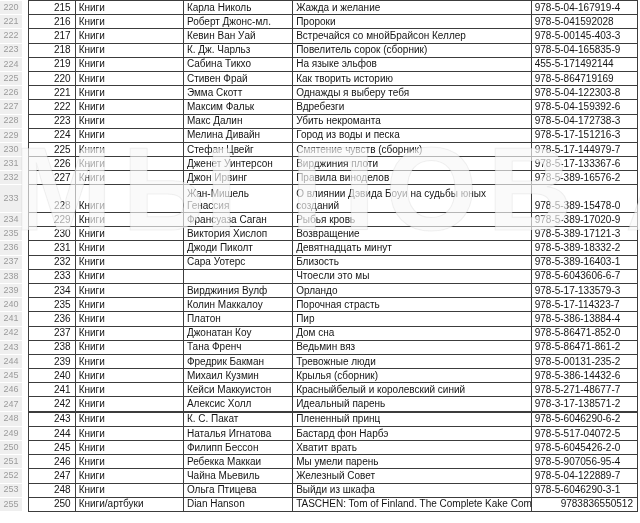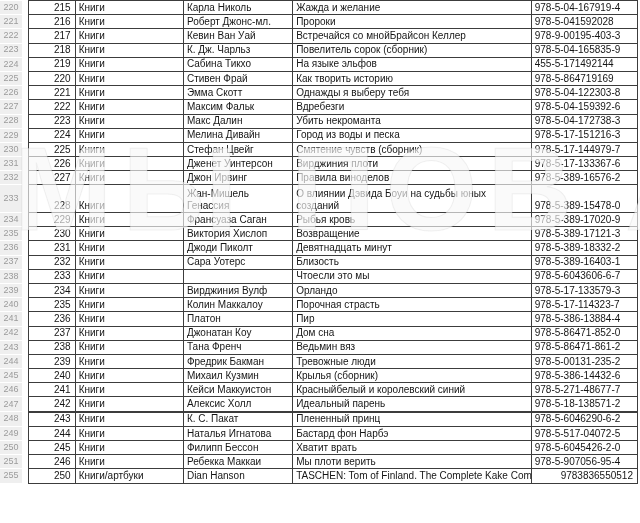--- a/index.html
+++ b/index.html
@@ -77,21 +77,21 @@
         <td class="cell wrap">Пророки</td>
         <td class="cell">978-5-041592028</td>
       </tr>
       <tr>
         <td class="hdr">222</td>
         <td class="gap"></td>
         <td class="cell num">217</td>
         <td class="cell">Книги</td>
         <td class="cell wrap">Кевин Ван Уай</td>
         <td class="cell wrap">Встречайся со мнойБрайсон Келлер</td>
-        <td class="cell">978-9-00195-403-3</td>
+        <td class="cell">978-5-00145-403-3</td>
       </tr>
       <tr>
         <td class="hdr">223</td>
         <td class="gap"></td>
         <td class="cell num">218</td>
         <td class="cell">Книги</td>
         <td class="cell wrap">К. Дж. Чарльз</td>
         <td class="cell wrap">Повелитель сорок (сборник)</td>
         <td class="cell">978-5-04-165835-9</td>
       </tr>
@@ -304,21 +304,21 @@
         <td class="cell wrap">Красныйбелый и королевский синий</td>
         <td class="cell">978-5-271-48677-7</td>
       </tr>
       <tr class="thick">
         <td class="hdr">247</td>
         <td class="gap"></td>
         <td class="cell num">242</td>
         <td class="cell">Книги</td>
         <td class="cell wrap">Алексис Холл</td>
         <td class="cell wrap">Идеальный парень</td>
-        <td class="cell">978-5-18-138571-2</td>
+        <td class="cell">978-3-17-138571-2</td>
       </tr>
       <tr>
         <td class="hdr">248</td>
         <td class="gap"></td>
         <td class="cell num">243</td>
         <td class="cell">Книги</td>
         <td class="cell wrap">К. С. Пакат</td>
         <td class="cell wrap">Плененный принц</td>
         <td class="cell">978-5-6046290-6-2</td>
       </tr>
@@ -339,22 +339,40 @@
         <td class="cell wrap">Филипп Бессон</td>
         <td class="cell wrap">Хватит врать</td>
         <td class="cell">978-5-6045426-2-0</td>
       </tr>
       <tr>
         <td class="hdr">251</td>
         <td class="gap"></td>
         <td class="cell num">246</td>
         <td class="cell">Книги</td>
         <td class="cell wrap">Ребекка Маккаи</td>
-        <td class="cell wrap">Мы плоти верить</td>
+        <td class="cell wrap">Мы умели парень</td>
         <td class="cell">978-5-907056-95-4</td>
+      </tr>
+      <tr>
+        <td class="hdr">252</td>
+        <td class="gap"></td>
+        <td class="cell num">247</td>
+        <td class="cell">Книги</td>
+        <td class="cell wrap">Чайна Мьевиль</td>
+        <td class="cell wrap">Железный Совет</td>
+        <td class="cell">978-5-04-122889-7</td>
+      </tr>
+      <tr>
+        <td class="hdr">253</td>
+        <td class="gap"></td>
+        <td class="cell num">248</td>
+        <td class="cell">Книги</td>
+        <td class="cell wrap">Ольга Птицева</td>
+        <td class="cell wrap">Выйди из шкафа</td>
+        <td class="cell">978-5-6046290-3-1</td>
       </tr>
       <tr>
         <td class="hdr">255</td>
         <td class="gap"></td>
         <td class="cell num">250</td>
         <td class="cell">Книги/артбуки</td>
         <td class="cell wrap">Dian Hanson</td>
         <td class="cell wrap">TASCHEN: Tom of Finland. The Complete Kake Comics</td>
         <td class="cell isbn-right">9783836550512</td>
       </tr>

